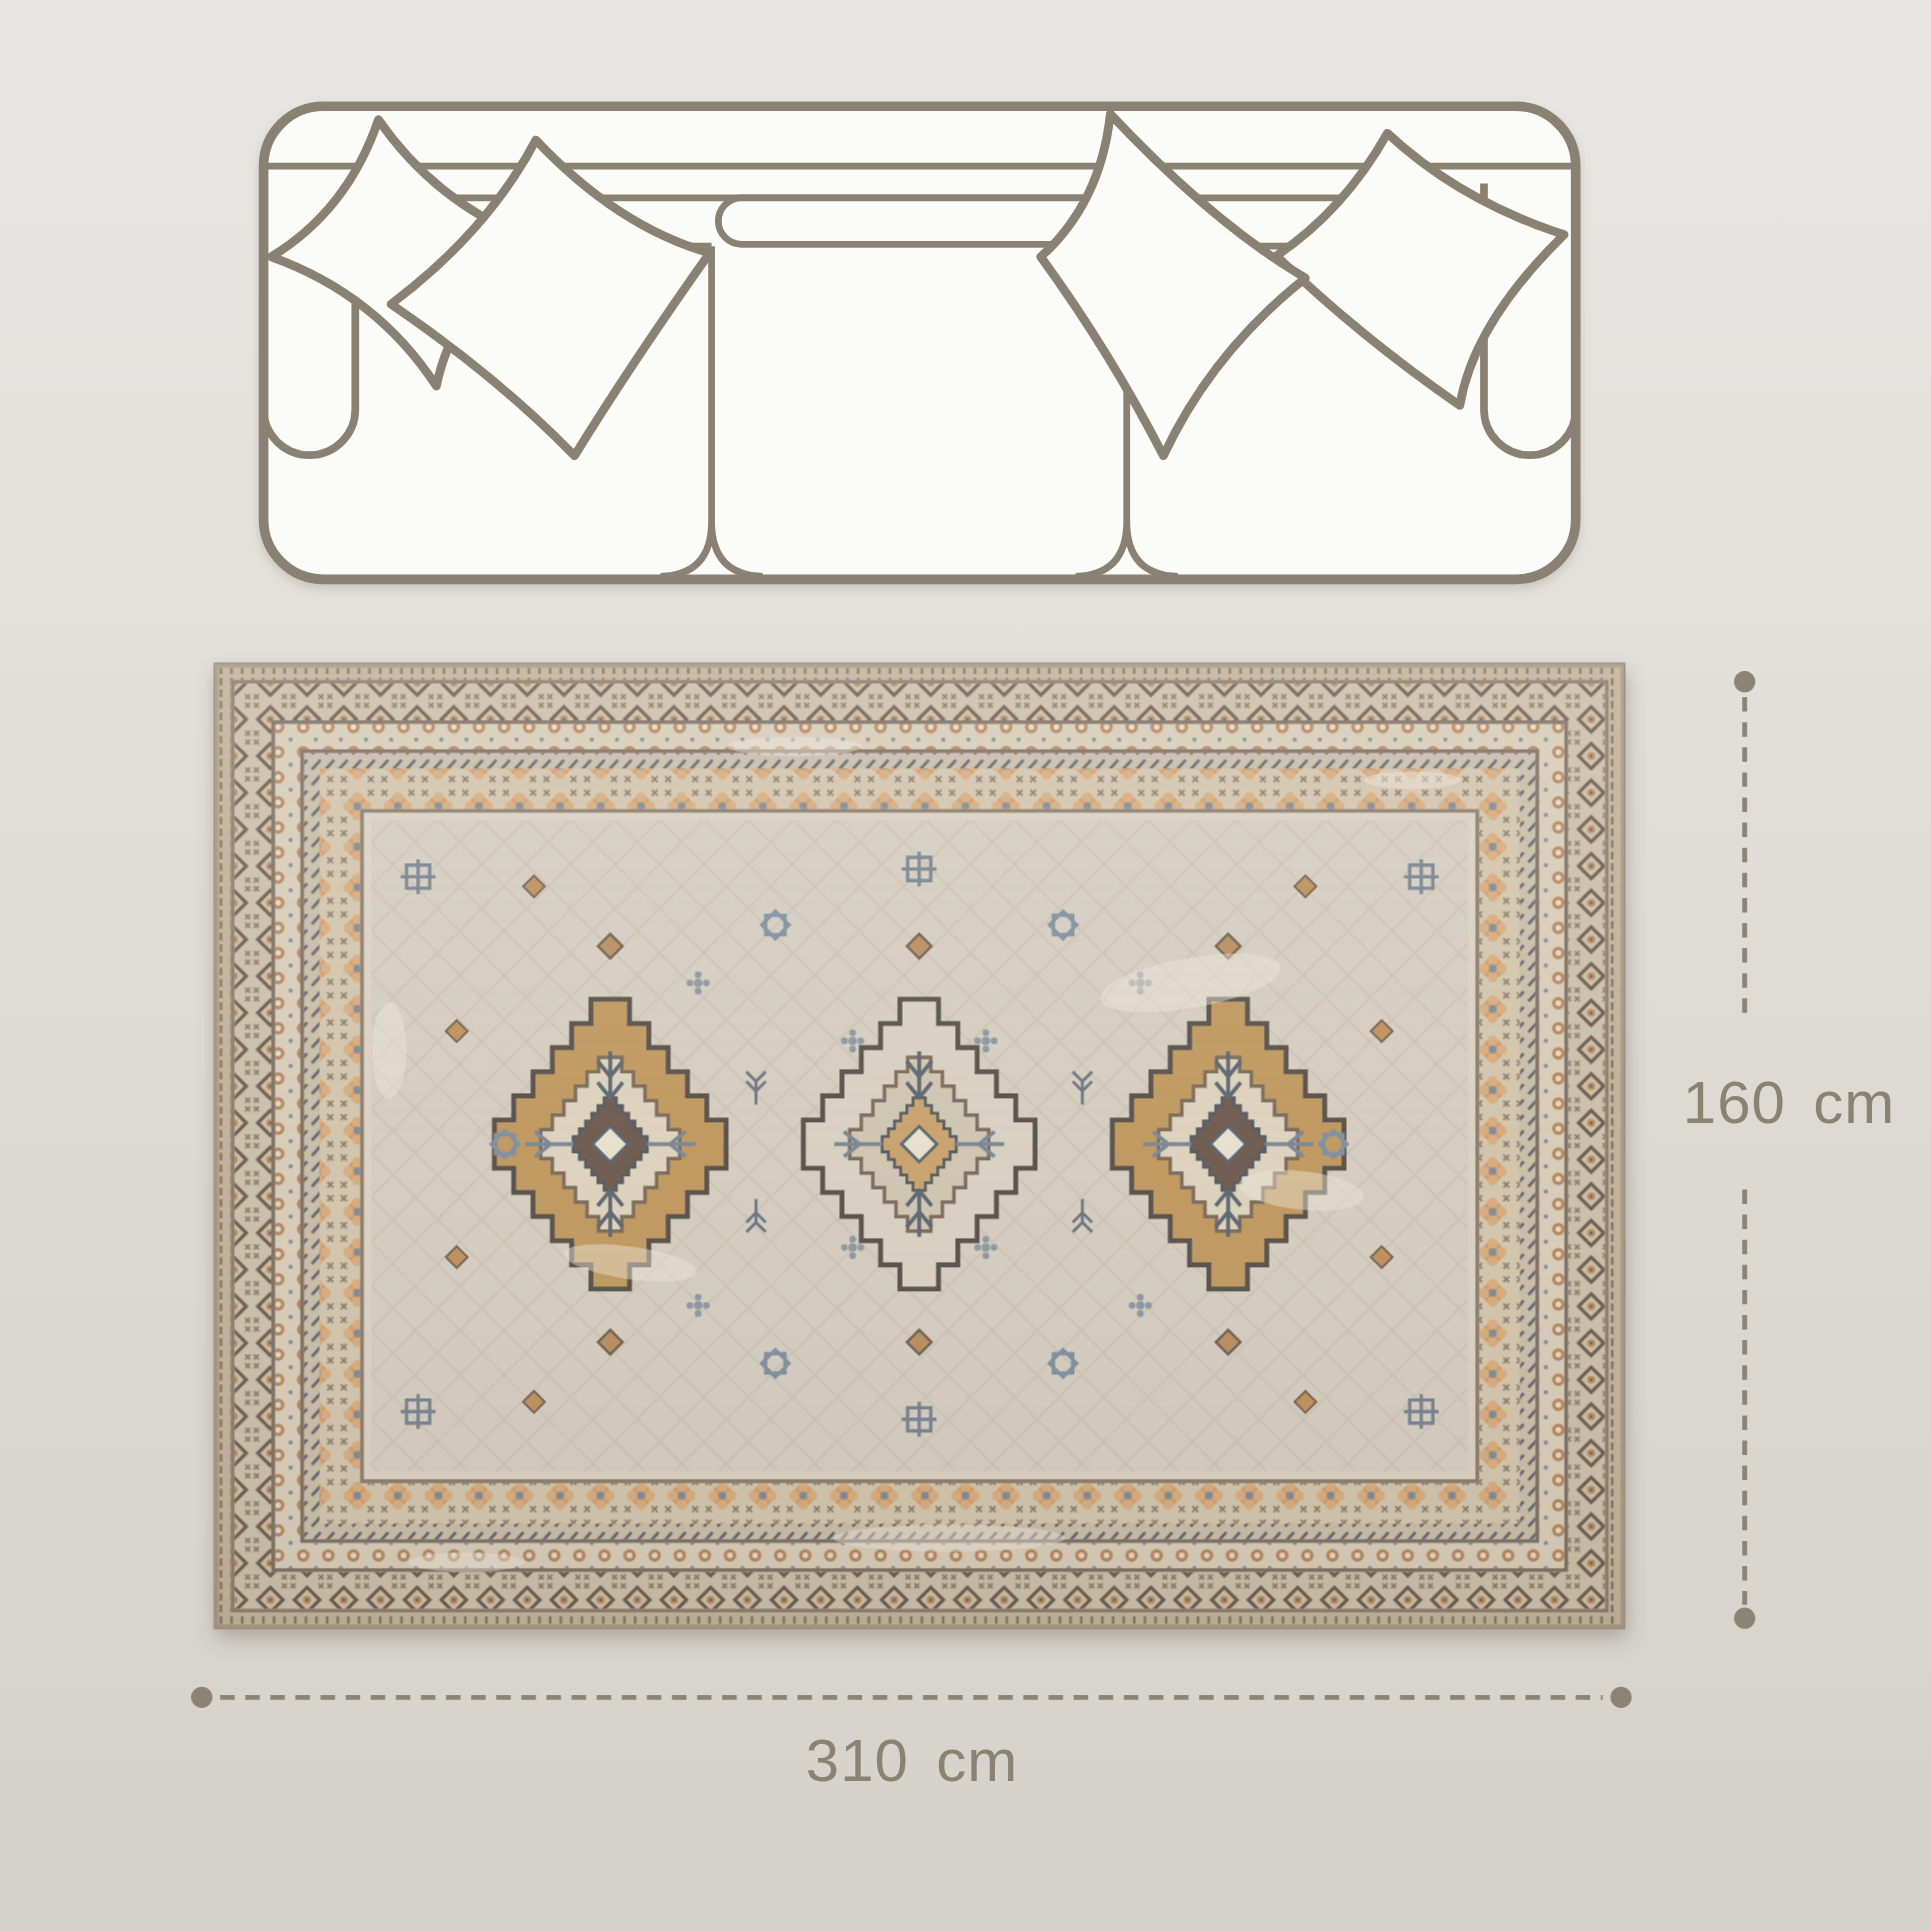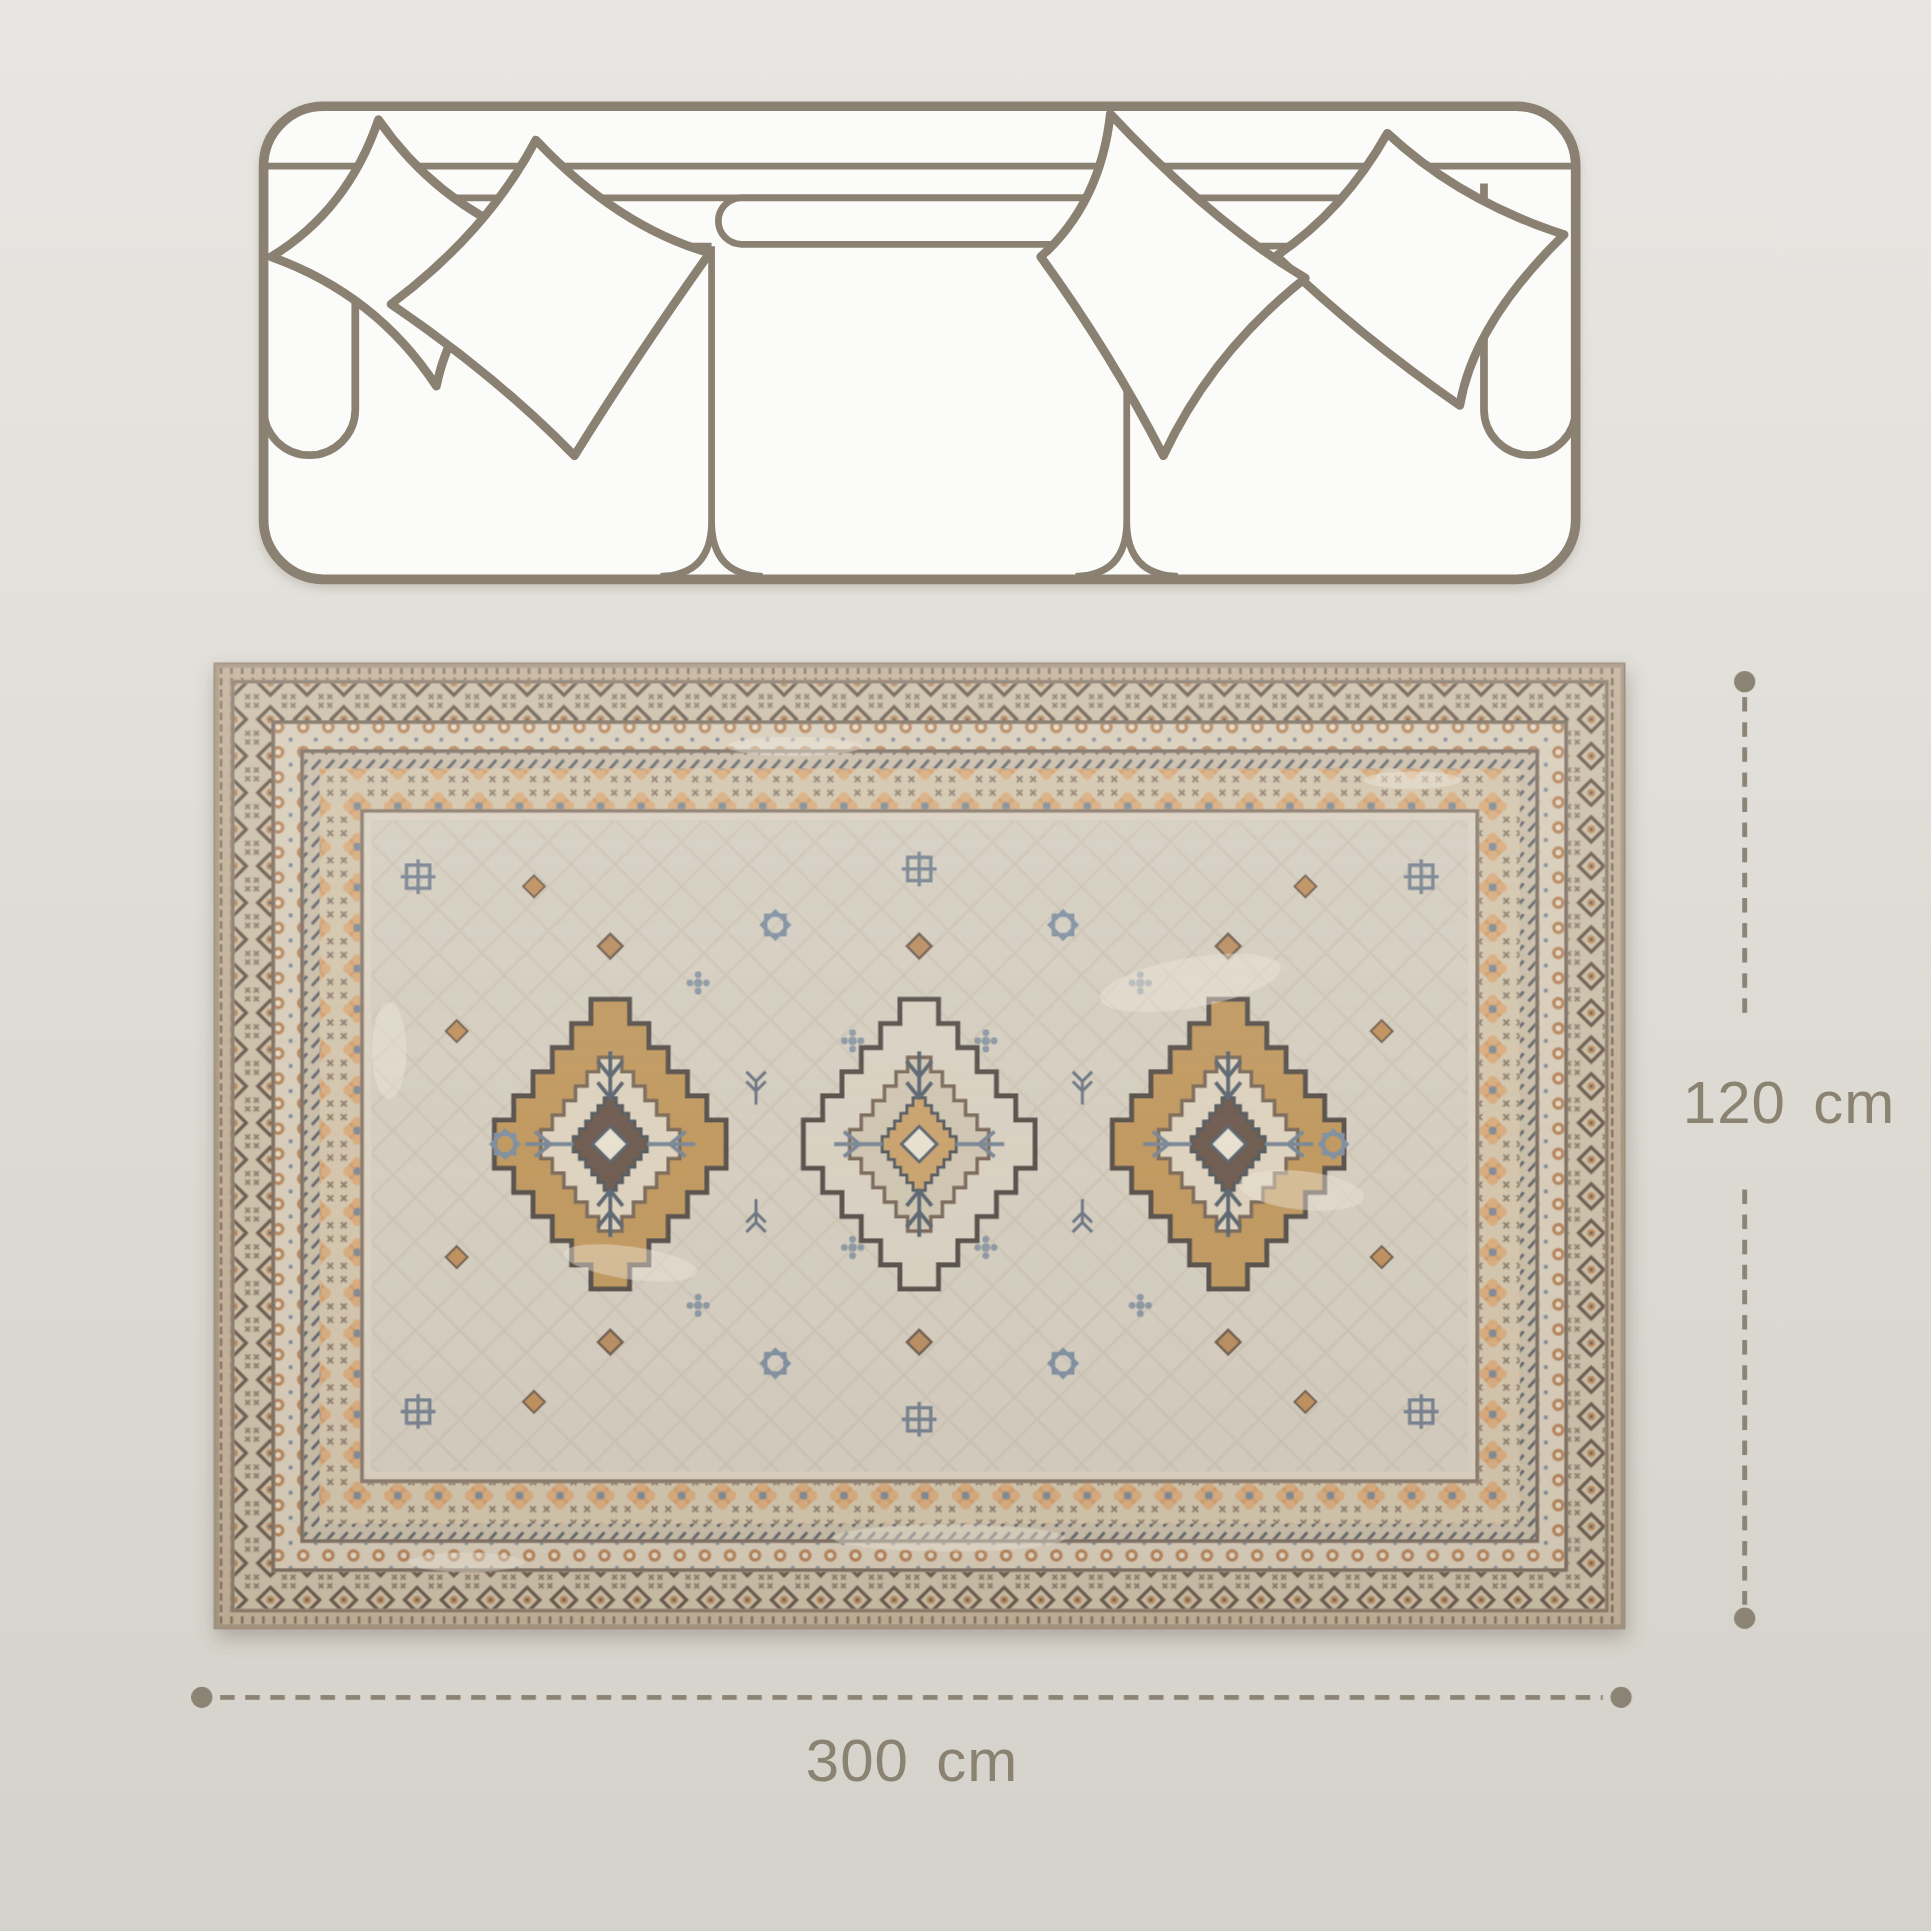--- a/index.html
+++ b/index.html
@@ -257,18 +257,18 @@
   </g>
 
   <g stroke="#8b8374" fill="#8b8374">
     <line x1="1807" y1="722" x2="1807" y2="1058" stroke-width="5" stroke-dasharray="15 11"></line>
     <line x1="1807" y1="1232" x2="1807" y2="1662" stroke-width="5" stroke-dasharray="15 11"></line>
     <circle cx="1807" cy="706" r="11" stroke="none"></circle>
     <circle cx="1807" cy="1676" r="11" stroke="none"></circle>
   </g>
 </svg>
 
-<div class="dim-label width">300 cm</div>
-
-<div class="dim-label height">120 cm</div>
+<div class="dim-label width">310 cm</div>
+
+<div class="dim-label height">160 cm</div>
 
 </div>
 
 
 </body></html>

